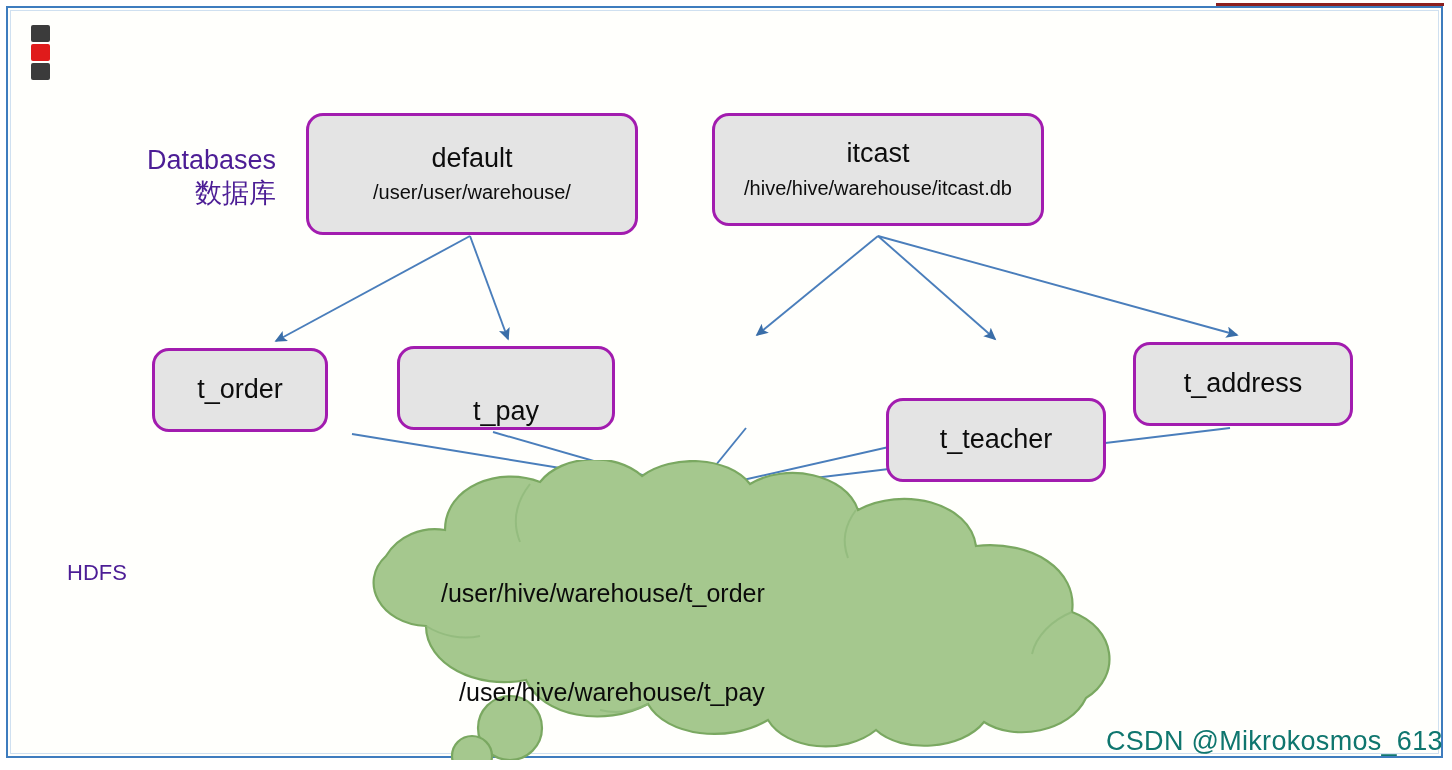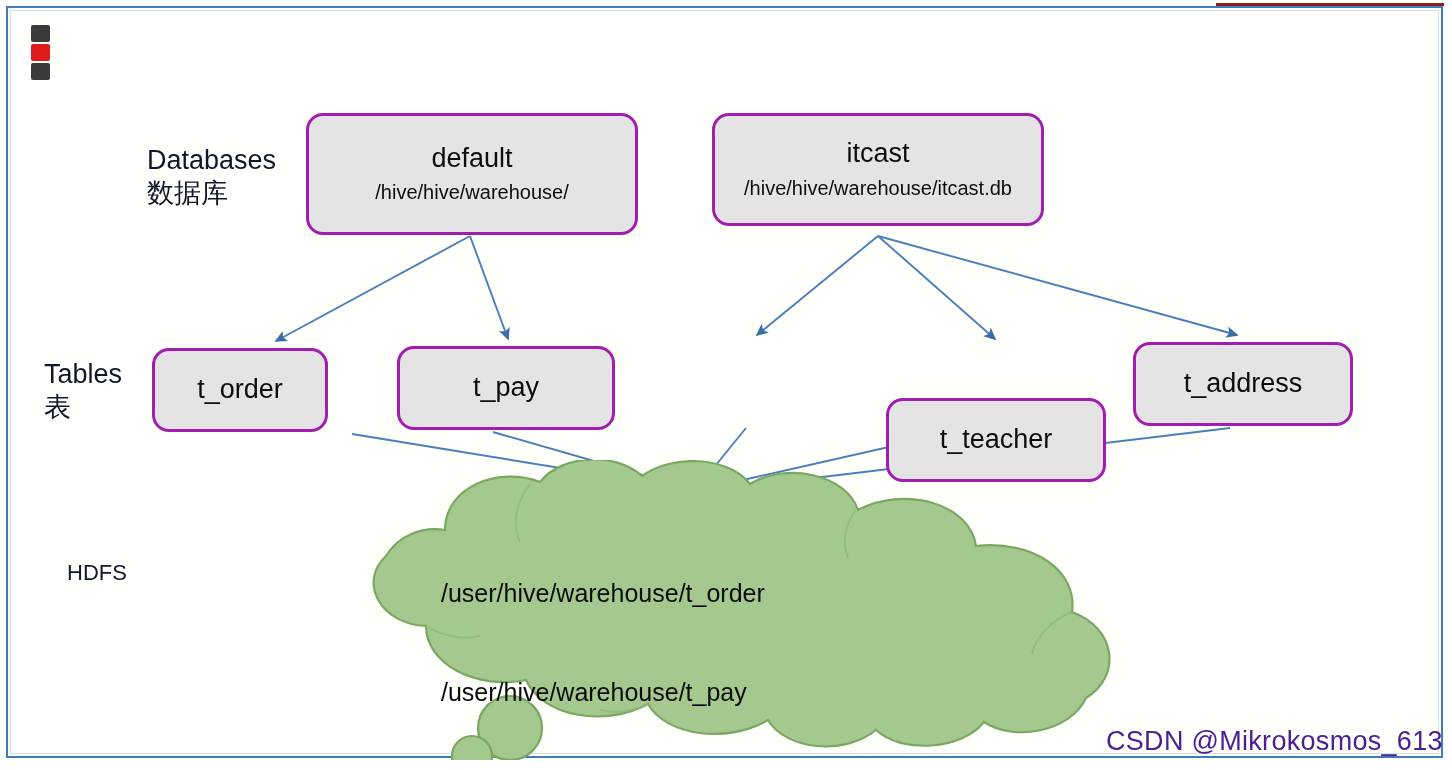--- a/index.html
+++ b/index.html
@@ -61,23 +61,24 @@
   }
   #marker-squares .sq.dark { background: #3b3b3b; }
   #marker-squares .sq.red  { background: #e01b1b; }
   #marker-squares .sq.s1 { top: 0px; }
   #marker-squares .sq.s2 { top: 19px; }
   #marker-squares .sq.s3 { top: 38px; }
 
   
   .row-label {
     position: absolute;
-    color: #0f172a;
+    color: #4c1d95;
     line-height: 1.22;
     white-space: pre-line;
+    text-align: right;
   }
   #label-databases {
     left: 147px;
     top: 144px;
     font-size: 27px;
   }
   #label-tables {
     left: 44px;
     top: 358px;
     font-size: 27px;
@@ -113,21 +114,21 @@
   .node-box.table-box .title {
     font-size: 27px;
   }
 
   
   #db-default { left: 306px; top: 113px; width: 332px; height: 122px; }
   #db-itcast  { left: 712px; top: 113px; width: 332px; height: 113px; }
 
   
   #tbl-t_order   { left: 152px;  top: 348px; width: 176px; height: 84px; }
-  #tbl-t_pay     { left: 397px;  top: 346px; width: 218px; height: 84px; }
+  #tbl-t_pay     { left: 397px;  top: 346px; width: 218px; height: 84px; justify-content: flex-end; }
   #tbl-t_student { left: 641px;  top: 342px; width: 218px; height: 84px; }
   #tbl-t_teacher { left: 886px;  top: 358px; width: 220px; height: 84px; margin-top: 40px; }
   #tbl-t_address { left: 1133px; top: 342px; width: 220px; height: 84px; }
 
   
   #connectors {
     position: absolute;
     left: 0;
     top: 0;
     width: 1452px;
@@ -145,29 +146,29 @@
   }
   #cloud-text {
     position: absolute;
     left: 441px;
     top: 511px;
     font-size: 25px;
     line-height: 33px;
     color: #0b0b0b;
     white-space: pre;
   }
-  .cloud-line { display: block; }
+  .cloud-line { display: block; text-align: right; }
 
   
   #watermark {
     position: absolute;
     left: 1106px;
     top: 726px;
     font-size: 27px;
-    color: #4c1d95;
+    color: #0f766e;
     letter-spacing: 0.3px;
     white-space: nowrap;
   }
 </style>
 </head>
 <body>
 
 <div id="screen">
 
   <div id="slide-frame">
@@ -240,27 +241,25 @@
   <div id="cloud-text">
     <span class="cloud-line">/user/hive/warehouse/t_order</span>
     <span class="cloud-line">/user/hive/warehouse/t_pay</span>
     
     
     
   </div>
 
   <div class="row-label" id="label-databases">Databases
 数据库</div>
-  <div class="row-label" id="label-tables">Tables
-表</div>
   <div class="row-label" id="label-hdfs">HDFS</div>
 
   <div class="node-box db-box" id="db-default">
     <div class="title">default</div>
-    <div class="path">/hive/hive/warehouse/</div>
+    <div class="path">/user/user/warehouse/</div>
   </div>
   <div class="node-box db-box" id="db-itcast">
     <div class="title">itcast</div>
     <div class="path">/hive/hive/warehouse/itcast.db</div>
   </div>
 
   <div class="node-box table-box" id="tbl-t_order">
     <div class="title">t_order</div>
   </div>
   <div class="node-box table-box" id="tbl-t_pay">

